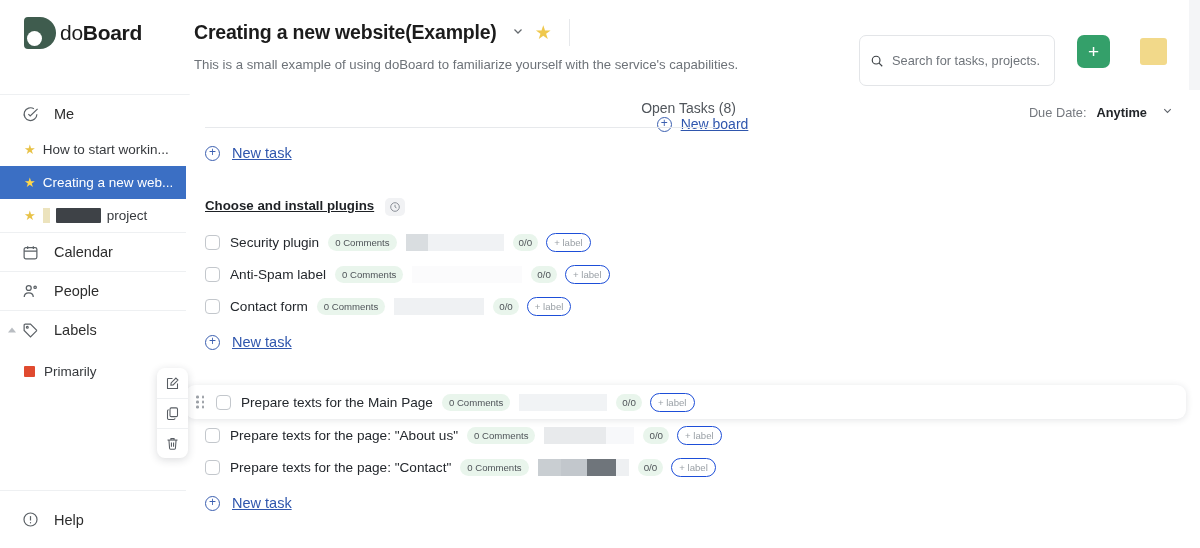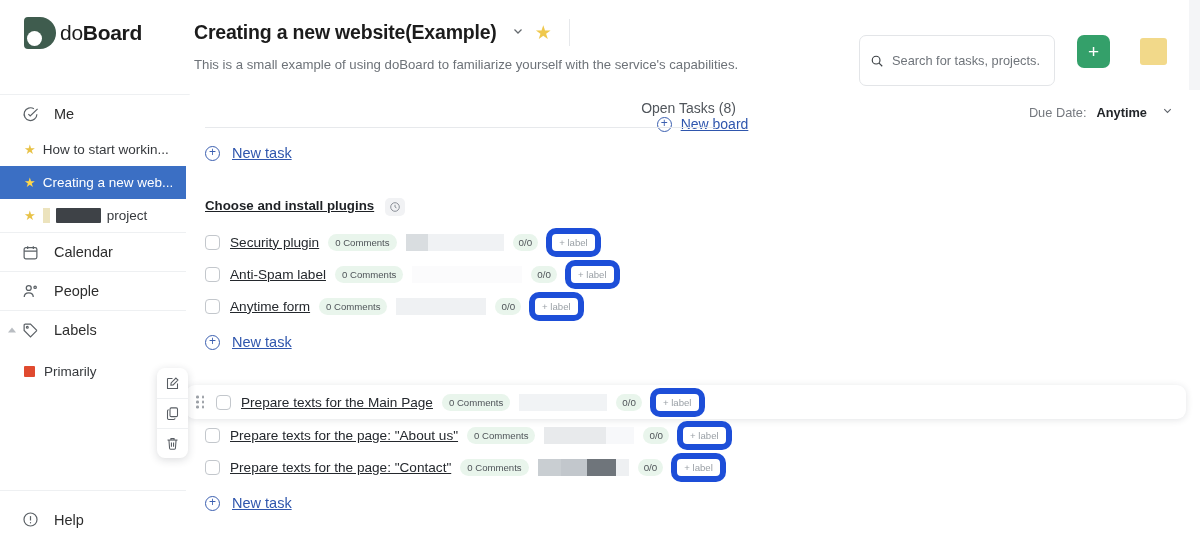--- a/index.html
+++ b/index.html
@@ -227,33 +227,33 @@
   .drag-handle i {
     width: 2.6px; height: 2.6px; background: #9ba0a6; border-radius: 50%;
     display: block;
   }
   .chk {
     width: 15px; height: 15px; border: 1.4px solid #c3c7cc;
     border-radius: 4px; background: #fff; margin-right: 10px;
     flex: 0 0 auto; cursor: pointer;
   }
   .task-name {
-    font-size: 13.6px; color: #24282d; margin-right: 9px; white-space: nowrap; text-decoration: underline;
+    font-size: 13.6px; color: #24282d; margin-right: 9px; white-space: nowrap;
   }
   .comments-badge {
     font-size: 9.6px; color: #4f5459; background: #e9f5ec;
     border-radius: 9px; padding: 3px 7px; margin-right: 9px; white-space: nowrap;
   }
   .blur-bar { height: 17px; margin-right: 9px; flex: 0 0 auto; }
   .count {
     font-size: 9.8px; color: #4f5459; background: #e9f5ec;
     border-radius: 9px; padding: 3px 6px; margin-right: 8px;
   }
   .add-label {
-    font-size: 9.6px; color: #9aa0a6; border: 6px solid #1d4ed8;
+    font-size: 9.6px; color: #9aa0a6; border: 1px solid #1d4ed8;
     border-radius: 10px; padding: 3px 7px; cursor: pointer; white-space: nowrap;
   }
 
   
   #float-toolbar {
     position: absolute; left: 157px; top: 368px;
     width: 31px; background: #ffffff; border-radius: 8px;
     box-shadow: 0 2px 9px rgba(30,38,50,0.16);
     z-index: 40;
   }
@@ -443,21 +443,21 @@
       <span class="chk"></span>
       <span class="task-name">Anti-Spam label</span>
       <span class="comments-badge">0 Comments</span>
       <span class="blur-bar" style="width:110px;background:#fbfbfc"></span>
       <span class="count">0/0</span>
       <span class="add-label">+ label</span>
     </div>
 
     <div class="task-row">
       <span class="chk"></span>
-      <span class="task-name">Anytime form</span>
+      <span class="task-name">Contact form</span>
       <span class="comments-badge">0 Comments</span>
       <span class="blur-bar" style="width:90px;background:#eff1f3"></span>
       <span class="count">0/0</span>
       <span class="add-label">+ label</span>
     </div>
 
     <div class="new-task-link" style="margin-top:8px">
       <span class="plus-circle">
           <span>+</span>
         </span>

